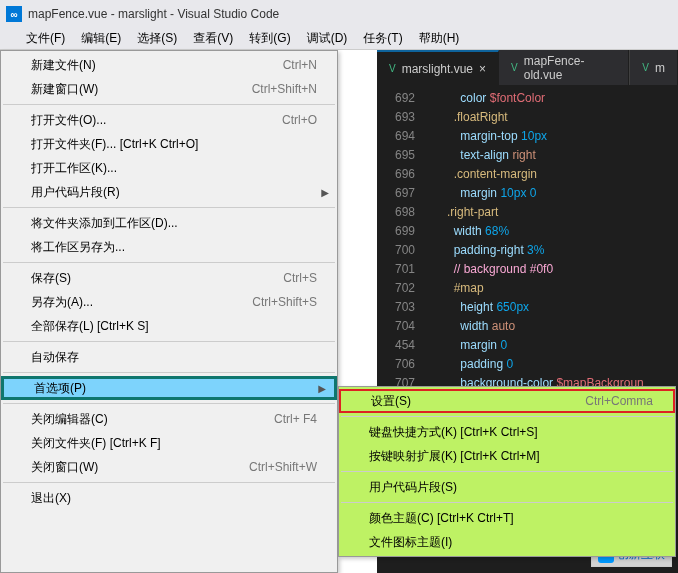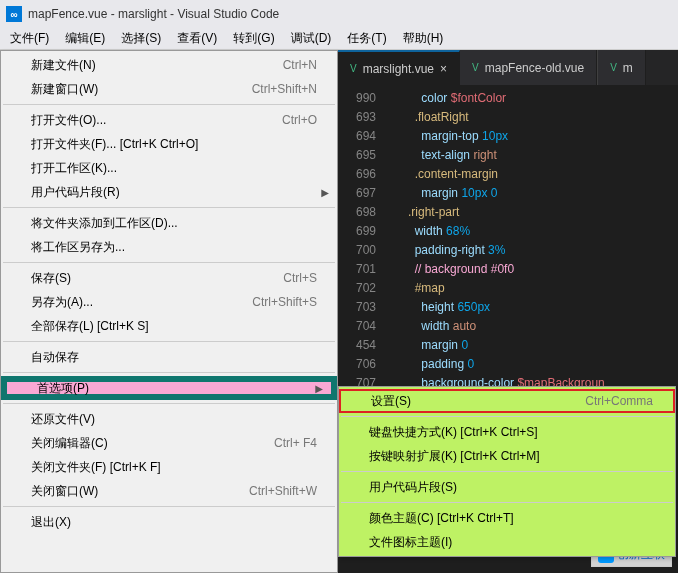--- a/index.html
+++ b/index.html
@@ -1,24 +1,24 @@
 <!DOCTYPE html>
 <html><head>
 <meta charset="utf-8">
 <style>
 * { margin: 0; padding: 0; box-sizing: border-box; font-family: "Microsoft YaHei", sans-serif; font-size: 12px; }
 body { width: 678px; height: 573px; background: #fff; overflow: hidden; position: relative; }
 .titlebar { height: 28px; background: #e8e8ec; display: flex; align-items: center; padding-left: 6px; color: #333; }
 .vscode-icon { width: 16px; height: 16px; background: #0078d7; margin-right: 6px; display: flex; align-items: center; justify-content: center; color: #fff; font-weight: bold; font-size: 10px; }
-.menubar { height: 22px; background: #e8e8ec; display: flex; align-items: center; padding-left: 2px; border-bottom: 1px solid #ccc; }
+.menubar { height: 22px; background: #e8e8ec; display: flex; align-items: center; padding-left: 18px; border-bottom: 1px solid #ccc; }
 .menu-item { padding: 2px 8px; cursor: default; }
-.container { display: flex; height: calc(100% - 50px); }
+.container { display: flex; height: calc(100% - 50px); gap: 39px; }
 .file-menu { width: 338px; background: #f0f0f0; border: 1px solid #999; box-shadow: 2px 2px 4px rgba(0,0,0,0.2); padding: 2px 0; }
 .file-menu-item { height: 24px; display: flex; align-items: center; justify-content: space-between; padding: 0 20px 0 30px; cursor: default; position: relative; }
-.file-menu-item.highlighted { background: #f9a8d4; border: 6px solid #0f766e; }
+.file-menu-item.highlighted { background: #7dd3fc; border: 3px solid #0f766e; }
 .file-menu-sep { height: 1px; background: #ccc; margin: 3px 2px; }
 .arrow { position: absolute; right: 8px; font-size: 10px; color: #555; }
 .shortcut { color: #777; }
 .editor-area { flex: 1; background: #1e1e1e; display: flex; flex-direction: column; min-width: 0; }
 .tabs { height: 35px; background: #252526; display: flex; align-items: center; }
 .tab { height: 35px; padding: 0 12px; display: flex; align-items: center; gap: 6px; background: #2d2d30; color: #ccc; border-right: 1px solid #1e1e1e; }
 .tab.active { background: #1e1e1e; border-top: 2px solid #0e639c; }
 .tab-icon { color: #42b883; font-size: 10px; }
 .tab-close { color: #ccc; font-size: 12px; }
 .tab-split { border-left: 1px solid #404040; height: 35px; }
@@ -104,23 +104,20 @@
       <div class="file-menu-item">
         <span>自动保存</span>
       </div>
       <div class="file-menu-sep"></div>
       <div class="file-menu-item highlighted">
         <span>首选项(P)</span>
         <span class="arrow">▶</span>
       </div>
       <div class="file-menu-sep"></div>
       <div class="file-menu-item">
-        <span>还原文件(V)</span>
-      </div>
-      <div class="file-menu-item">
         <span>关闭编辑器(C)</span>
         <span class="shortcut">Ctrl+ F4</span>
       </div>
       <div class="file-menu-item">
         <span>关闭文件夹(F) [Ctrl+K F]</span>
       </div>
       <div class="file-menu-item">
         <span>关闭窗口(W)</span>
         <span class="shortcut">Ctrl+Shift+W</span>
       </div>
@@ -141,21 +138,21 @@
           <span>mapFence-old.vue</span>
         </div>
         <div class="tab-split"></div>
         <div class="tab">
           <span class="tab-icon">V</span>
           <span>m</span>
         </div>
       </div>
     <div class="code-area">
       <div class="gutter" id="gutter">
-          <div class="lnum">990</div>
+          <div class="lnum">692</div>
           <div class="lnum">693</div>
           <div class="lnum">694</div>
           <div class="lnum">695</div>
           <div class="lnum">696</div>
           <div class="lnum">697</div>
           <div class="lnum">698</div>
           <div class="lnum">699</div>
           <div class="lnum">700</div>
           <div class="lnum">701</div>
           <div class="lnum">702</div>

